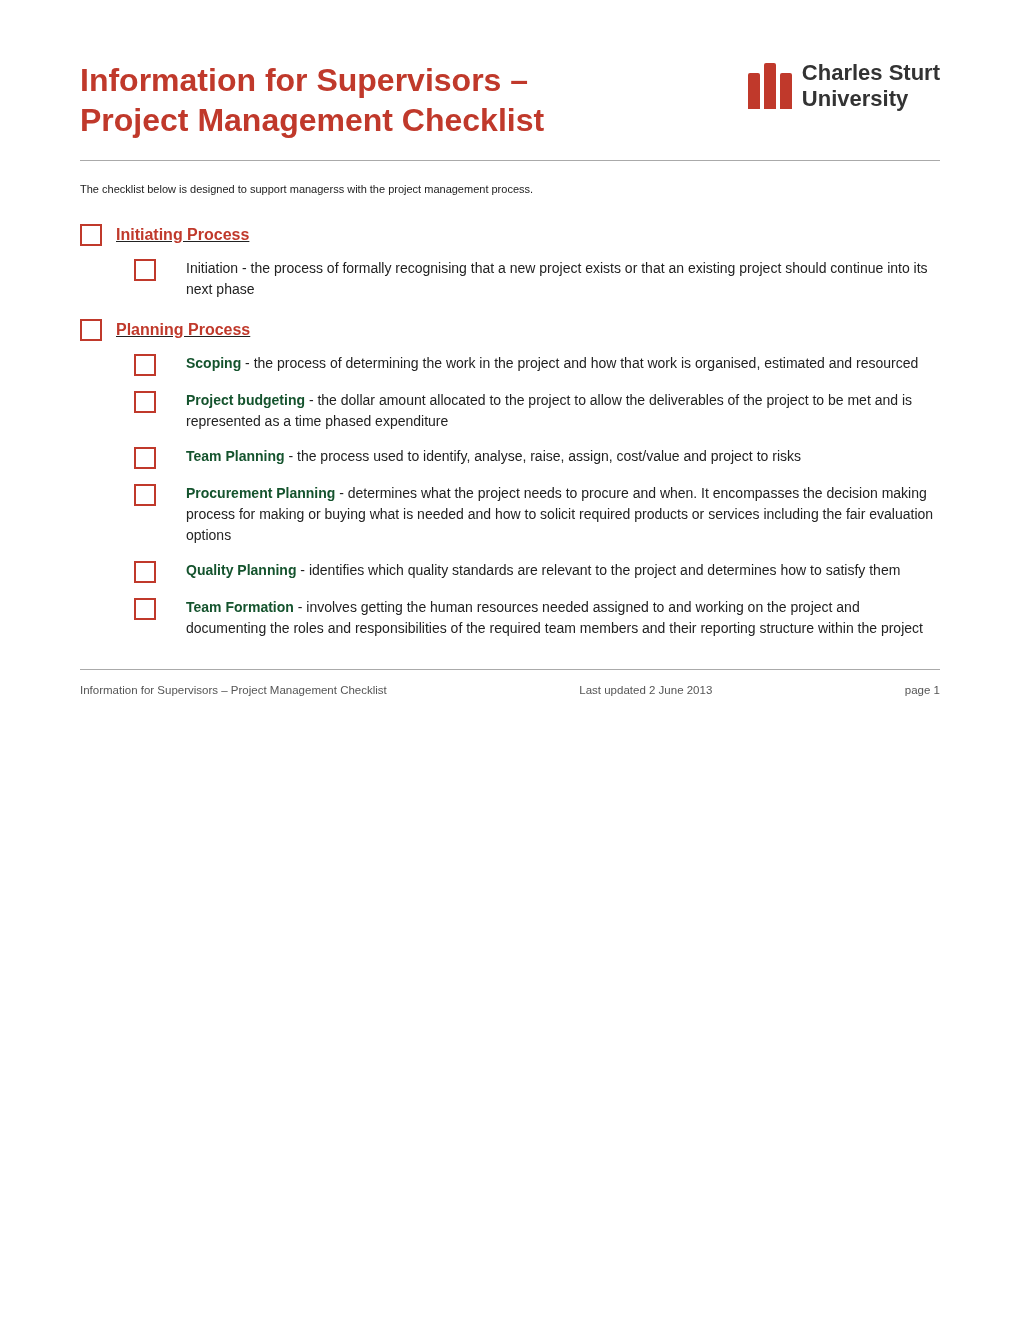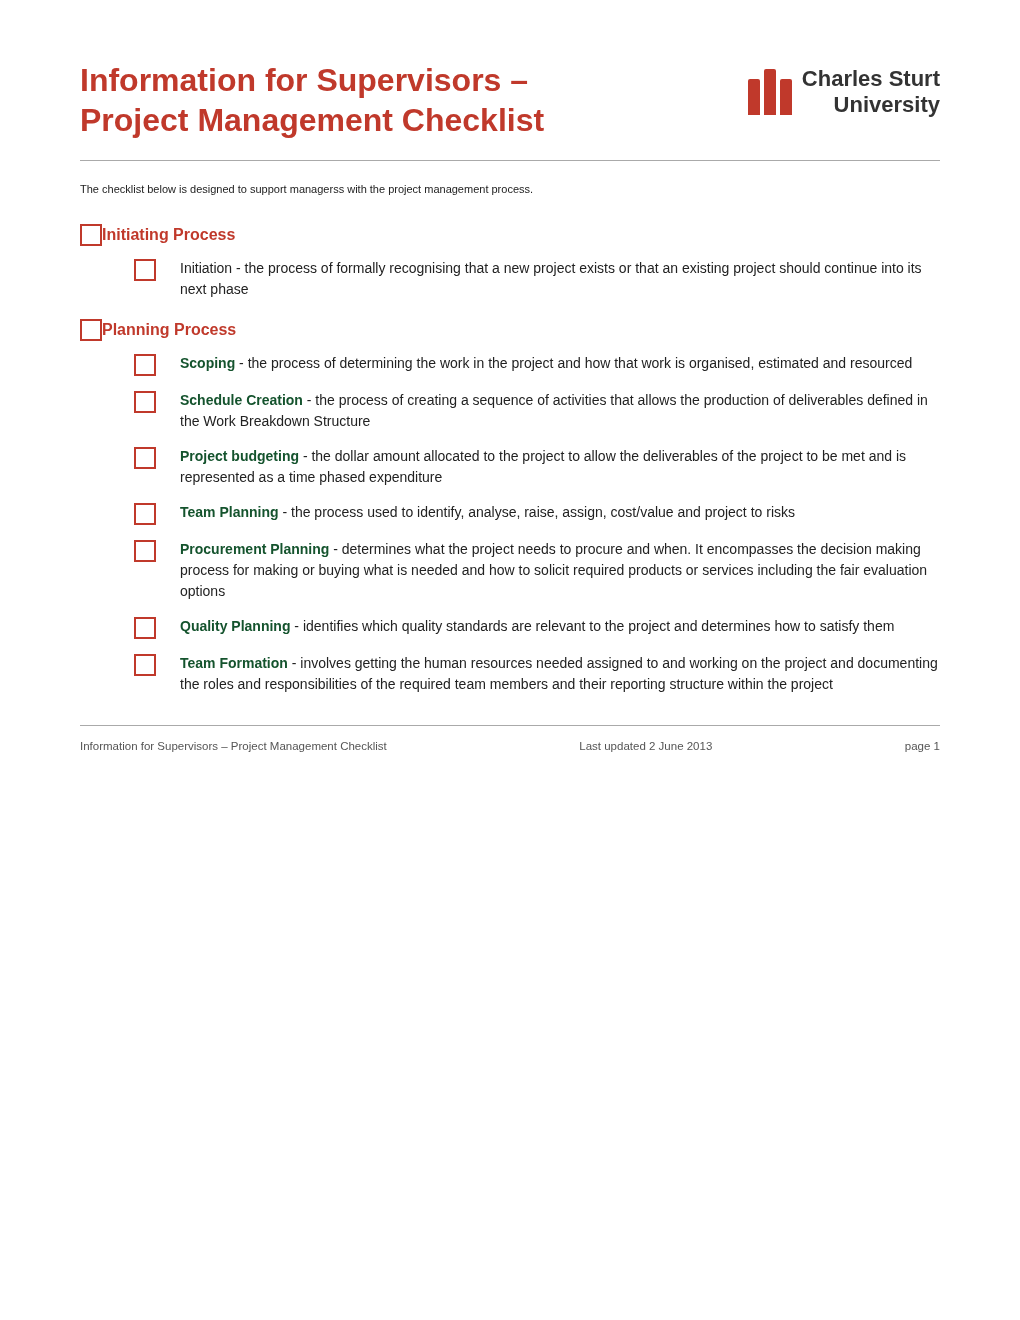--- a/index.html
+++ b/index.html
@@ -26,22 +26,20 @@
       font-weight: bold;
       color: #c0392b;
       line-height: 1.25;
       max-width: 560px;
     }
 
     .logo-area {
       display: flex;
       align-items: center;
       gap: 10px;
-      margin-top: 6px;
-      text-align: right;
     }
 
     .logo-icon {
       display: flex;
       gap: 4px;
       align-items: flex-end;
     }
 
     .logo-bar {
       background: #c0392b;
@@ -89,37 +87,39 @@
       margin-top: 1px;
     }
 
     .section {
       margin-bottom: 18px;
     }
 
     .section-header {
       display: flex;
       align-items: center;
+      gap: 14px;
       margin-bottom: 12px;
+      text-decoration: underline;
     }
 
     .section-title {
       font-size: 16px;
       font-weight: bold;
       color: #c0392b;
     }
 
     .items-list {
       margin-left: 54px;
     }
 
     .item-row {
       display: flex;
       align-items: flex-start;
-      gap: 24px;
+      gap: 30px;
       margin-bottom: 14px;
       justify-content: flex-end;
     }
 
     .item-text {
       font-size: 14px;
       color: #222;
       line-height: 1.5;
       flex: 1;
     }
@@ -182,26 +182,20 @@
   </div>
   <div class="items-list">
 
     <div class="item-row">
       <div class="checkbox-outer"></div>
       <span class="item-text">
         <span class="item-term">Scoping</span><span> - the process of determining the work in the project and how that work is organised, estimated and resourced</span>
       </span>
     </div>
 
-    <div class="item-row">
-      <div class="checkbox-outer"></div>
-      <span class="item-text">
-        <span class="item-term">Schedule Creation</span><span> - the process of creating a sequence of activities that allows the production of deliverables defined in the Work Breakdown Structure</span>
-      </span>
-    </div>
 
     <div class="item-row">
       <div class="checkbox-outer"></div>
       <span class="item-text">
         <span class="item-term">Project budgeting</span><span> - the dollar amount allocated to the project to allow the deliverables of the project to be met and is represented as a time phased expenditure</span>
       </span>
     </div>
 
     <div class="item-row">
       <div class="checkbox-outer"></div>

